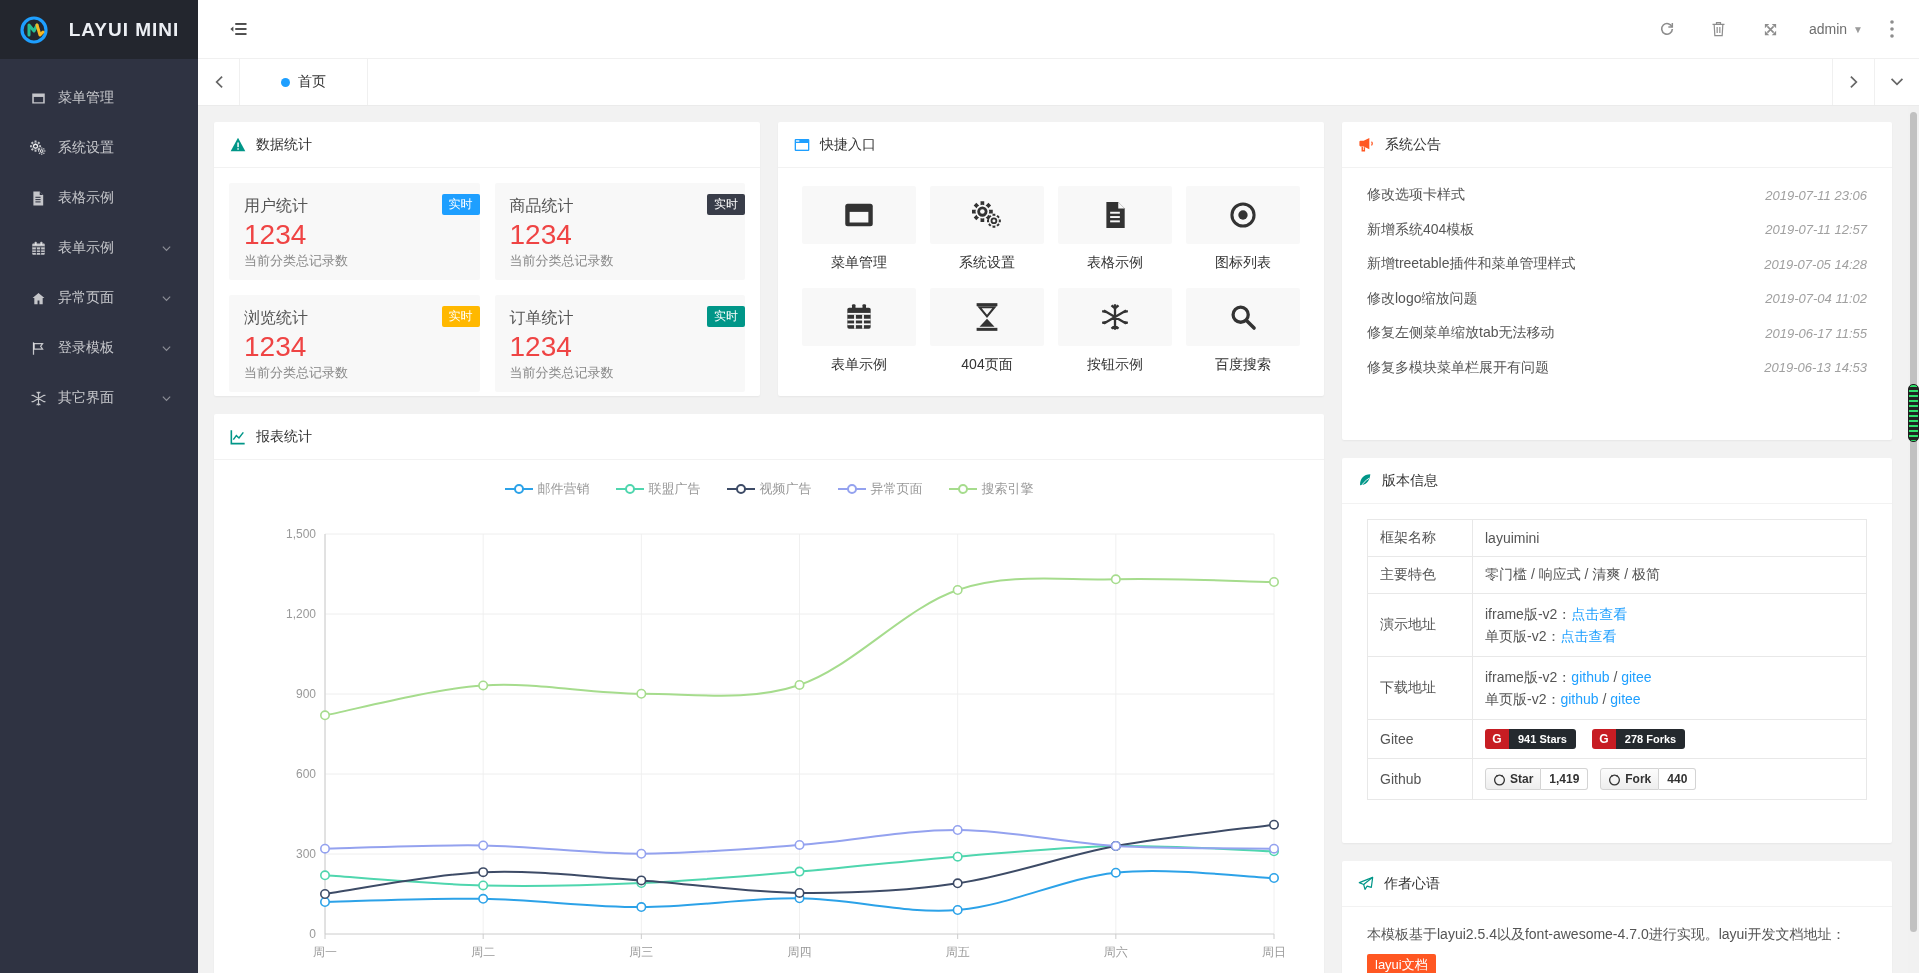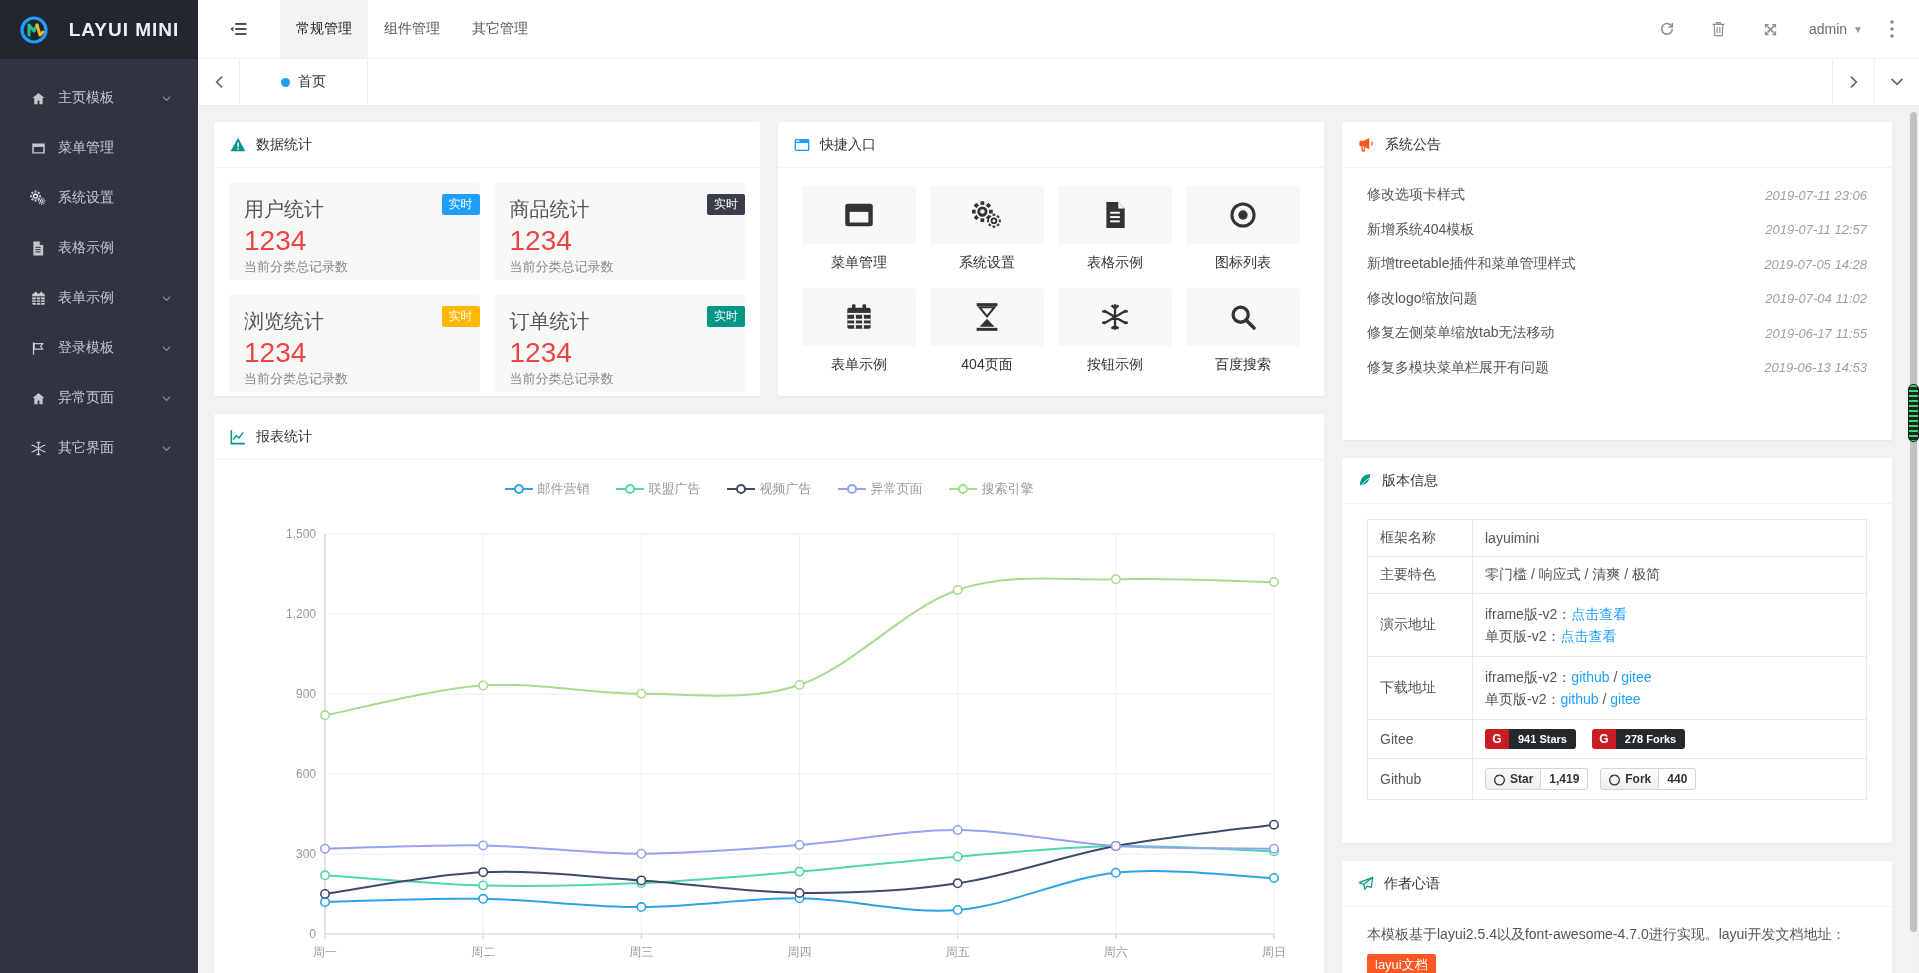--- a/index.html
+++ b/index.html
@@ -44,21 +44,21 @@
   .col-right { flex:1; min-width:0; }
   .card { background:#fff; border-radius:2px; box-shadow:0 1px 2px rgba(0,0,0,.05); overflow:hidden; }
   .card-header { height:46px; display:flex; align-items:center; gap:10px; padding:0 16px; border-bottom:1px solid #f2f2f2; font-size:14px; color:#333; }
 
   .row-top { display:flex; gap:18px; }
   .row-top .card { flex:1; height:274px; }
 
   
   #stats-grid { display:grid; grid-template-columns:1fr 1fr; gap:15px; padding:15px; }
   .stat-box { background:#f8f8f8; border-radius:2px; padding:13px 15px; position:relative; height:97px; }
-  .stat-label { font-size:20px; color:#555; }
+  .stat-label { font-size:16px; color:#555; }
   .stat-value { font-size:28px; color:#ef4444; line-height:1.25; }
   .stat-desc { font-size:13px; color:#888; }
   .stat-badge { position:absolute; top:11px; right:0; color:#fff; font-size:12px; padding:2px 7px; border-radius:2px; }
 
   
   #shortcut-grid { display:grid; grid-template-columns:repeat(4,1fr); column-gap:14px; row-gap:16px; padding:18px 24px; }
   .shortcut { text-align:center; cursor:pointer; }
   .shortcut .sc-iconbox { height:58px; background:#f8f8f8; border-radius:2px; display:flex; align-items:center; justify-content:center; color:#333; }
   .shortcut .sc-label { margin-top:10px; font-size:14px; color:#333; }
 
@@ -106,33 +106,20 @@
   <div id="logo">
     <svg width="30" height="30" viewBox="0 0 30 30">
       <circle cx="15" cy="15" r="12" fill="none" stroke="#1e9fff" stroke-width="3.2"></circle>
       <path d="M10 20 V10 L15 16 L18 10" fill="none" stroke="#27bf94" stroke-width="3" stroke-linecap="round" stroke-linejoin="round"></path>
       <path d="M18 10 L21 20 L24 17" fill="none" stroke="#f7b824" stroke-width="3" stroke-linecap="round" stroke-linejoin="round"></path>
     </svg>
     <span class="logo-title">LAYUI MINI</span>
   </div>
   <nav id="side-menu">
 
-    <div class="menu-item">
-      <span class="mi-icon">
-        <svg width="15" height="15" viewBox="0 0 24 24" fill="currentColor">
-            <path d="M12 3 2.5 11.2h2.8V21h5.2v-6h3v6h5.2v-9.8h2.8z"></path>
-          </svg>
-      </span>
-      <span class="mi-label">主页模板</span>
-      <span class="mi-chevron">
-        <svg width="11" height="11" viewBox="0 0 24 24" fill="none" stroke="currentColor" stroke-width="2.6">
-            <path d="M4 8l8 8 8-8"></path>
-          </svg>
-      </span>
-    </div>
 
     <div class="menu-item">
       <span class="mi-icon">
         <svg width="15" height="15" viewBox="0 0 24 24">
             <path d="M2 4h20v16H2z" fill="currentColor"></path>
             <rect x="4.5" y="9.5" width="15" height="8.5" fill="#2f3342"></rect>
           </svg>
       </span>
       <span class="mi-label">菜单管理</span>
     </div>
@@ -188,40 +175,40 @@
       <span class="mi-label">表单示例</span>
       <span class="mi-chevron">
         <svg width="11" height="11" viewBox="0 0 24 24" fill="none" stroke="currentColor" stroke-width="2.6">
             <path d="M4 8l8 8 8-8"></path>
           </svg>
       </span>
     </div>
 
     <div class="menu-item">
       <span class="mi-icon">
+        <svg width="15" height="15" viewBox="0 0 24 24" fill="currentColor">
+            <path d="M12 3 2.5 11.2h2.8V21h5.2v-6h3v6h5.2v-9.8h2.8z"></path>
+          </svg>
+      </span>
+      <span class="mi-label">异常页面</span>
+      <span class="mi-chevron">
+        <svg width="11" height="11" viewBox="0 0 24 24" fill="none" stroke="currentColor" stroke-width="2.6">
+            <path d="M4 8l8 8 8-8"></path>
+          </svg>
+      </span>
+    </div>
+
+    <div class="menu-item">
+      <span class="mi-icon">
         <svg width="15" height="15" viewBox="0 0 24 24" fill="none" stroke="currentColor" stroke-width="2">
             <path d="M4 2v20"></path>
             <path d="M5 4h13.5l-3 4.5 3 4.5H5z"></path>
           </svg>
       </span>
       <span class="mi-label">登录模板</span>
-      <span class="mi-chevron">
-        <svg width="11" height="11" viewBox="0 0 24 24" fill="none" stroke="currentColor" stroke-width="2.6">
-            <path d="M4 8l8 8 8-8"></path>
-          </svg>
-      </span>
-    </div>
-
-    <div class="menu-item">
-      <span class="mi-icon">
-        <svg width="15" height="15" viewBox="0 0 24 24" fill="currentColor">
-            <path d="M12 3 2.5 11.2h2.8V21h5.2v-6h3v6h5.2v-9.8h2.8z"></path>
-          </svg>
-      </span>
-      <span class="mi-label">异常页面</span>
       <span class="mi-chevron">
         <svg width="11" height="11" viewBox="0 0 24 24" fill="none" stroke="currentColor" stroke-width="2.6">
             <path d="M4 8l8 8 8-8"></path>
           </svg>
       </span>
     </div>
 
     <div class="menu-item">
       <span class="mi-icon">
         <svg width="15" height="15" viewBox="0 0 24 24" stroke="currentColor" stroke-width="1.8" fill="none">
@@ -242,25 +229,20 @@
   <div id="hamburger">
     <svg width="18" height="16" viewBox="0 0 24 20">
       <g fill="#4d4d4d">
           <rect x="7" y="2" width="15" height="2.6"></rect>
           <rect x="7" y="8.7" width="15" height="2.6"></rect>
           <rect x="7" y="15.4" width="15" height="2.6"></rect>
           <path d="M4.5 6.5v7L0.5 10z"></path>
         </g>
     </svg>
   </div>
-  <nav class="nav-tabs">
-    <div class="nav-tab active">常规管理</div>
-    <div class="nav-tab">组件管理</div>
-    <div class="nav-tab">其它管理</div>
-  </nav>
   <div id="topbar-actions">
     <div class="tb-btn">
       <svg width="16" height="16" viewBox="0 0 24 24" fill="none" stroke="currentColor" stroke-width="2.4">
         <path d="M19.5 9A8 8 0 1 0 20 12"></path>
           <path d="M20 3v6h-6" stroke-width="2.2"></path>
       </svg>
     </div>
     <div class="tb-btn">
       <svg width="15" height="16" viewBox="0 0 22 24" fill="none" stroke="currentColor" stroke-width="1.8">
         <path d="M2 5h18M8 5V2.5h6V5"></path>

